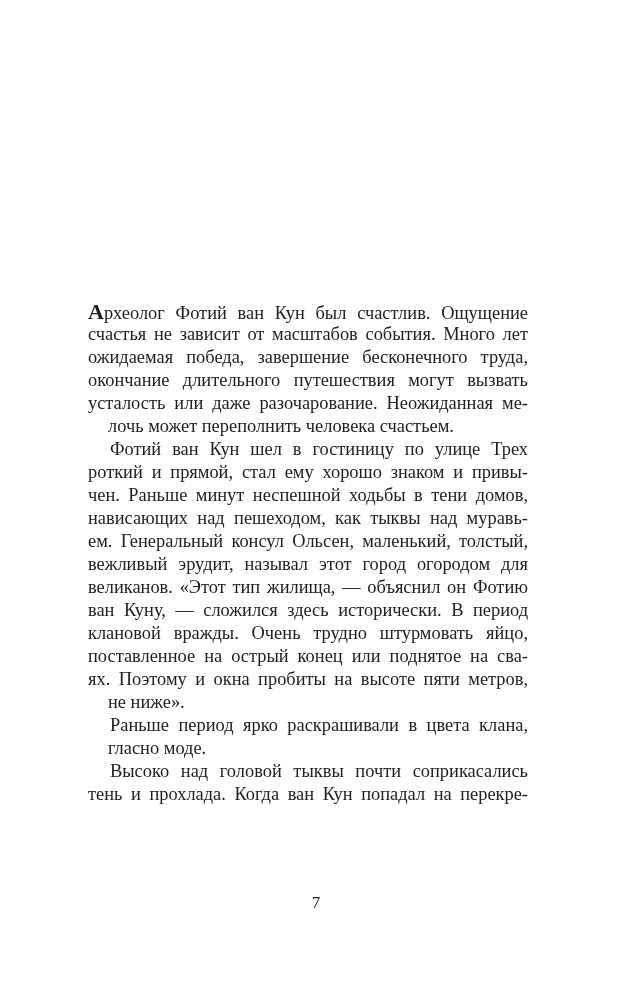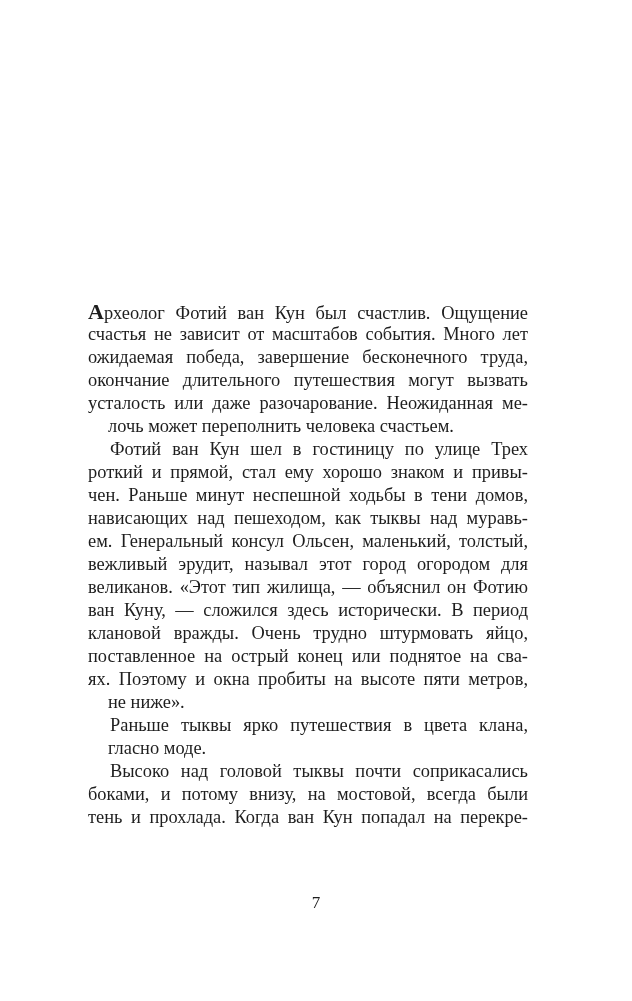--- a/index.html
+++ b/index.html
@@ -83,26 +83,25 @@
       <span class="line">вежливый эрудит, называл этот город огородом для</span>
       <span class="line">великанов. «Этот тип жилища, — объяснил он Фотию</span>
       <span class="line">ван Куну, — сложился здесь исторически. В период</span>
       <span class="line">клановой вражды. Очень трудно штурмовать яйцо,</span>
       <span class="line">поставленное на острый конец или поднятое на сва-</span>
       <span class="line">ях. Поэтому и окна пробиты на высоте пяти метров,</span>
       <span class="line last">не ниже».</span>
     </div>
 
     <div>
-      <span class="line indent">Раньше тыквы ярко путешествия в цвета клана,</span>
+      <span class="line indent">Раньше период ярко раскрашивали в цвета клана,</span>
       <span class="line last">гласно моде.</span>
     </div>
 
     <div>
       <span class="line indent">Высоко над головой тыквы почти соприкасались</span>
-      <span class="line">боками, и потому внизу, на мостовой, всегда были</span>
       <span class="line">тень и прохлада. Когда ван Кун попадал на перекре-</span>
     </div>
 
   </div>
 
   <div class="page-number">7</div>
 </div>
 
 </body></html>

